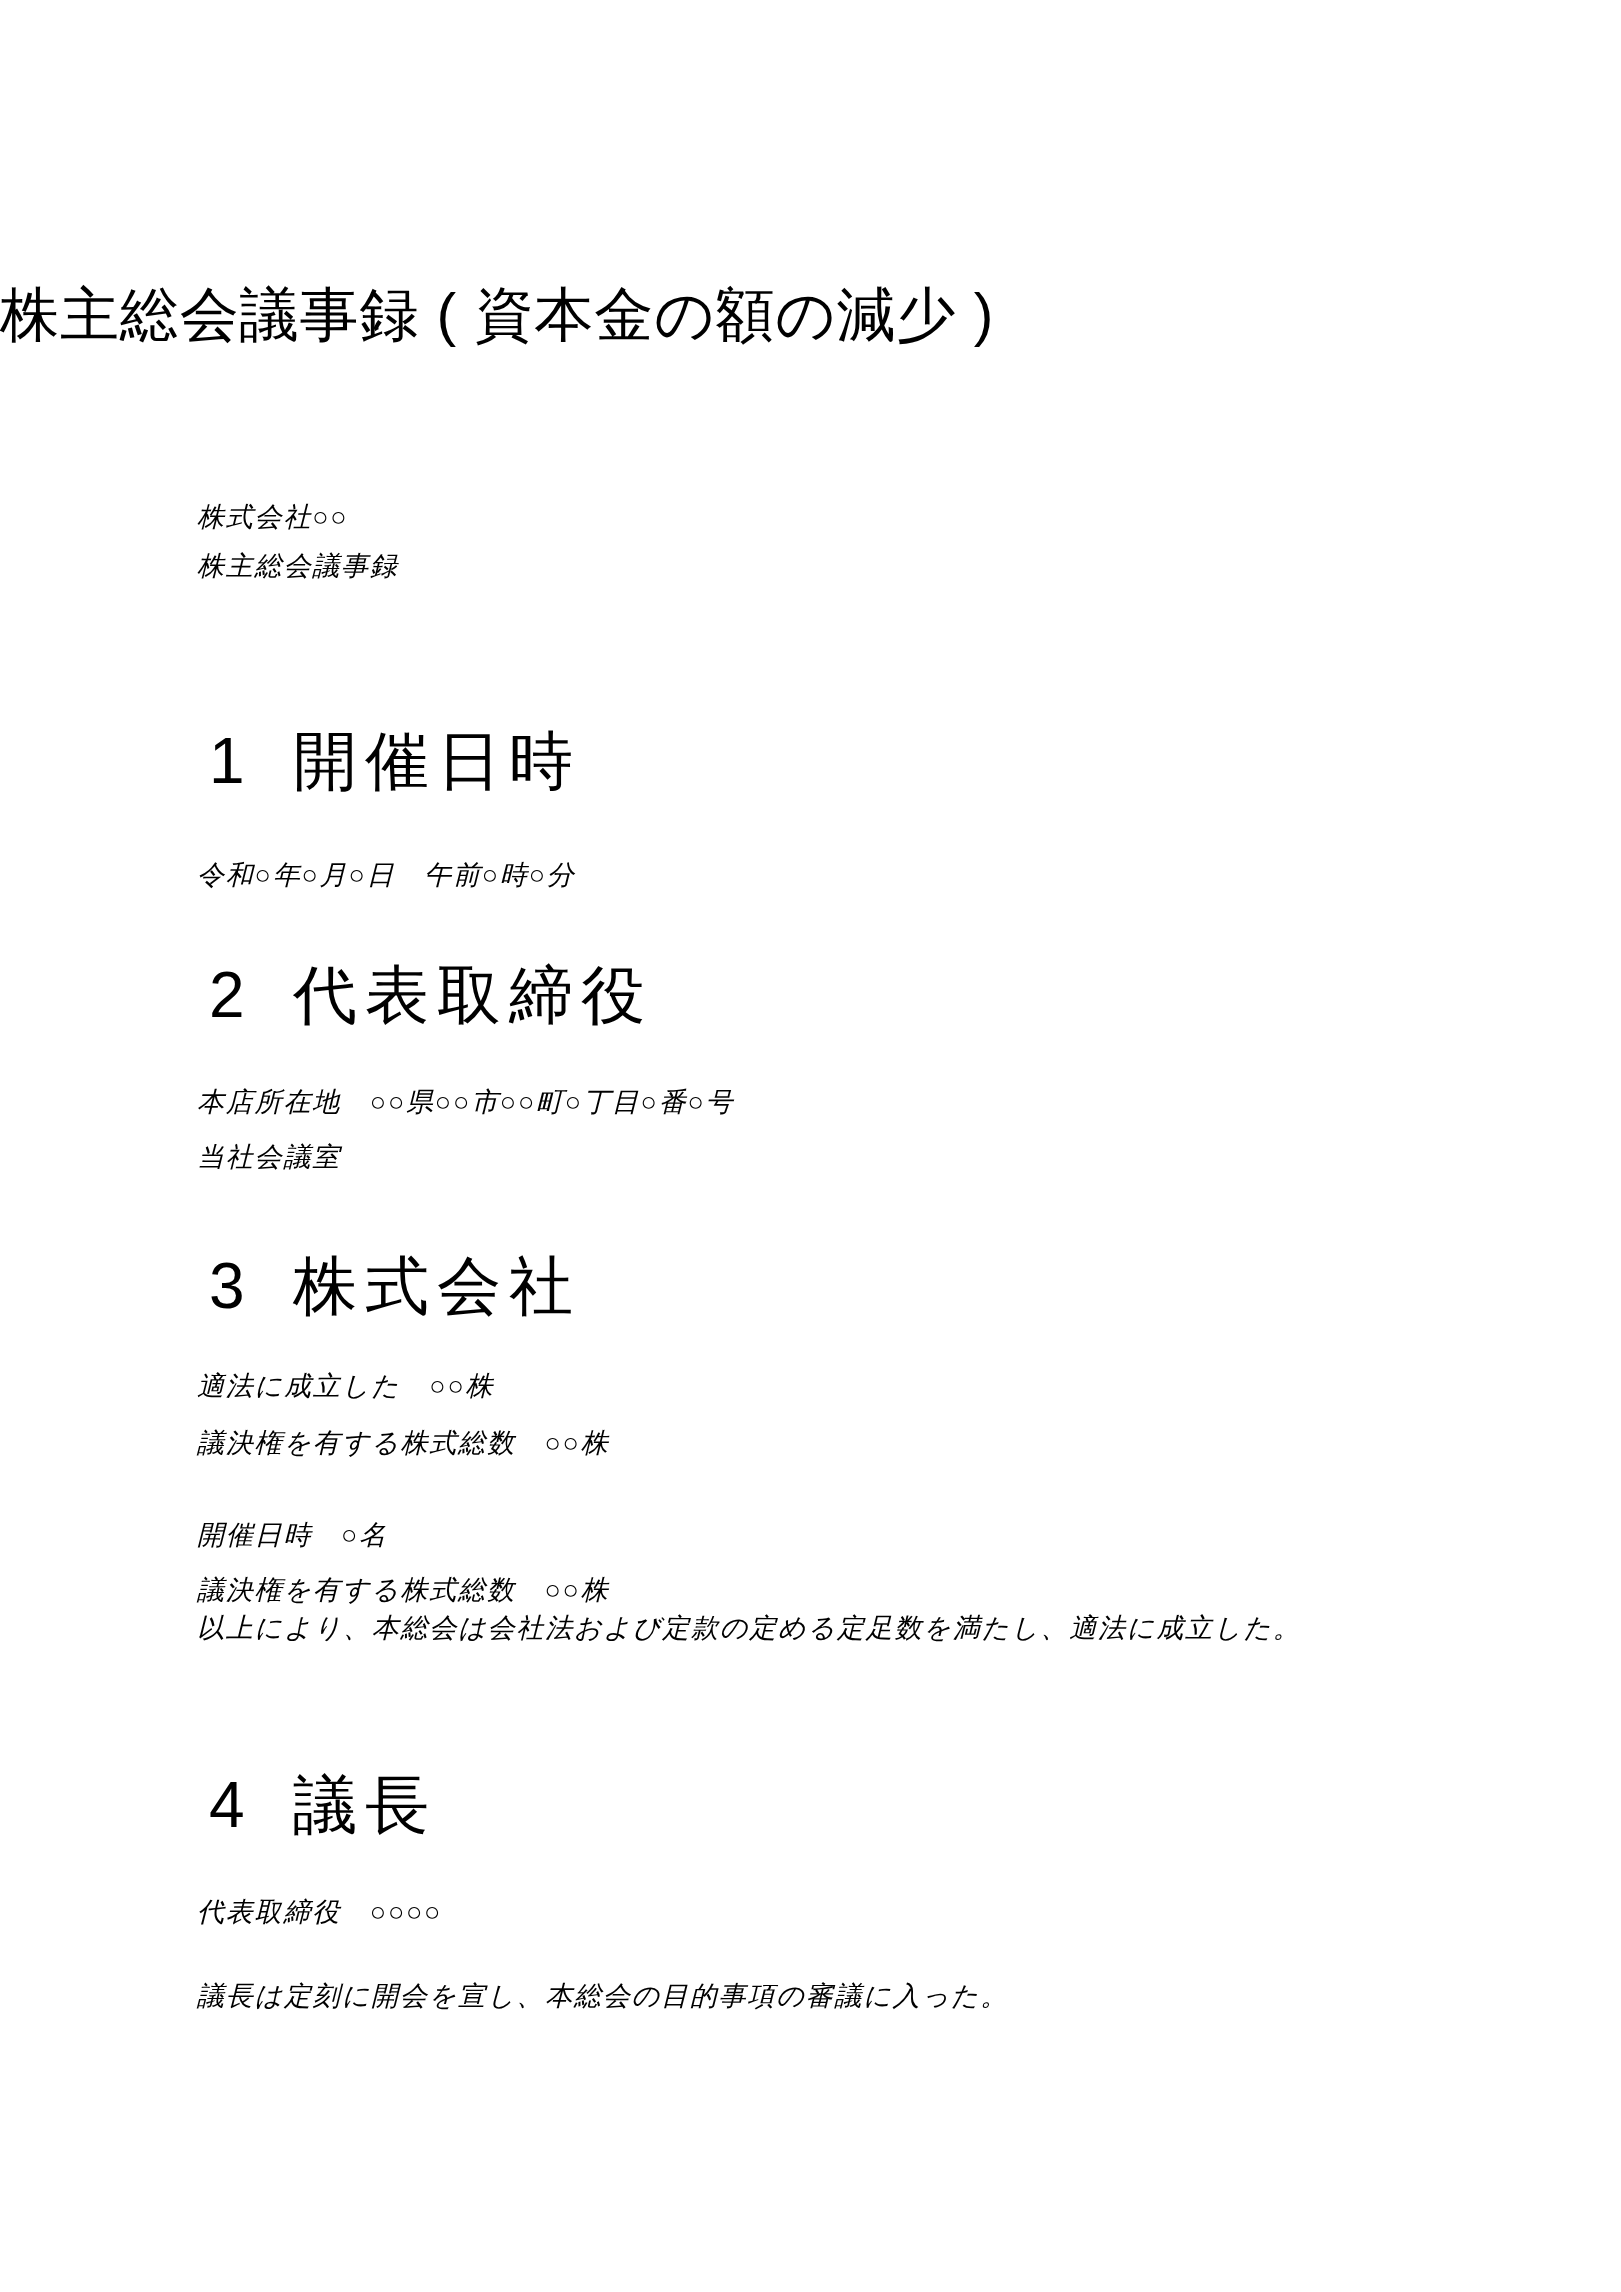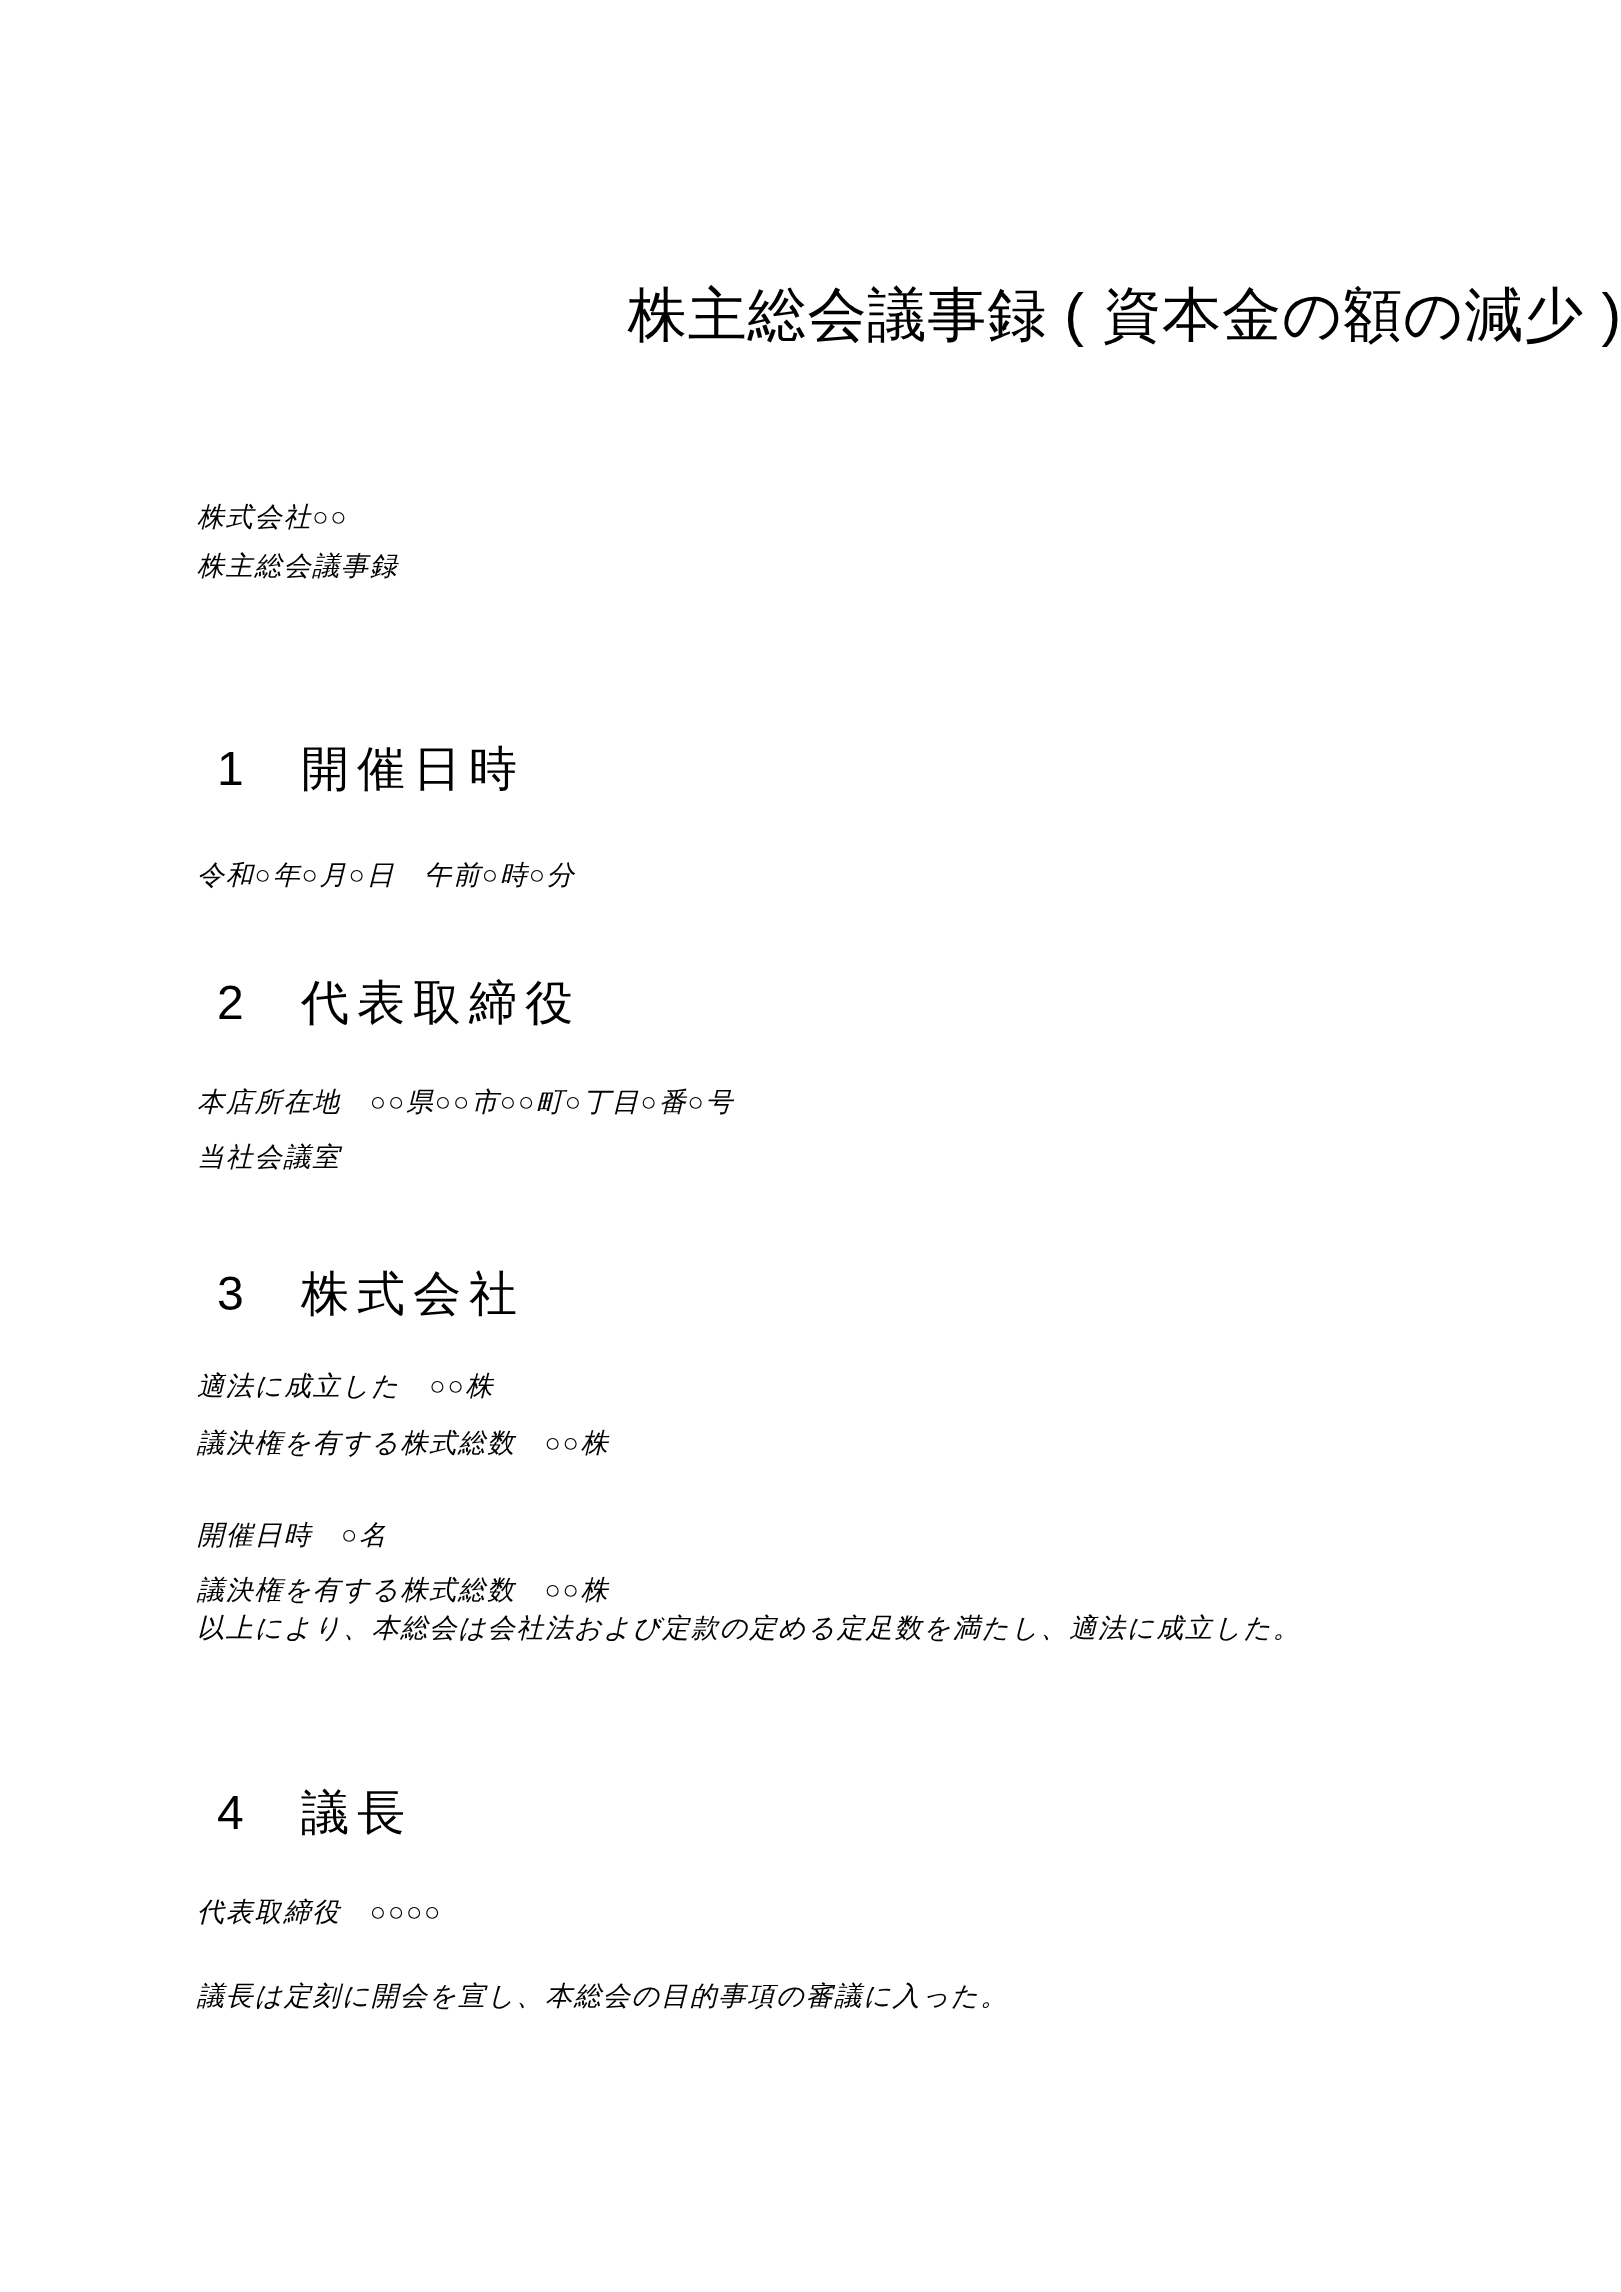--- a/index.html
+++ b/index.html
@@ -15,43 +15,43 @@
     color: #000000;
     font-family: "Liberation Sans", "DejaVu Sans", sans-serif;
     overflow: hidden;
   }
   .doc-title {
     position: absolute;
     top: 281px;
     left: 0;
     right: 0;
     margin: 0;
-    text-align: right;
+    text-align: left;
     font-size: 59px;
     font-weight: 500;
     letter-spacing: 0.9px;
     line-height: 68px;
     white-space: pre;
   }
   .body-line {
     position: absolute;
     left: 197px;
     margin: 0;
     font-size: 27px;
     font-weight: 400;
     letter-spacing: 1.8px;
     line-height: 32px;
     white-space: pre;
     font-style: italic;
   }
   .heading {
     position: absolute;
     left: 209px;
-    margin: 8px;
-    font-size: 48px;
+    margin: 0;
+    font-size: 64px;
     font-weight: 500;
     letter-spacing: 8px;
     line-height: 56px;
     white-space: pre;
   }
   .heading .hnum {
     display: inline-block;
     width: 84px;
     letter-spacing: 0;
   }

